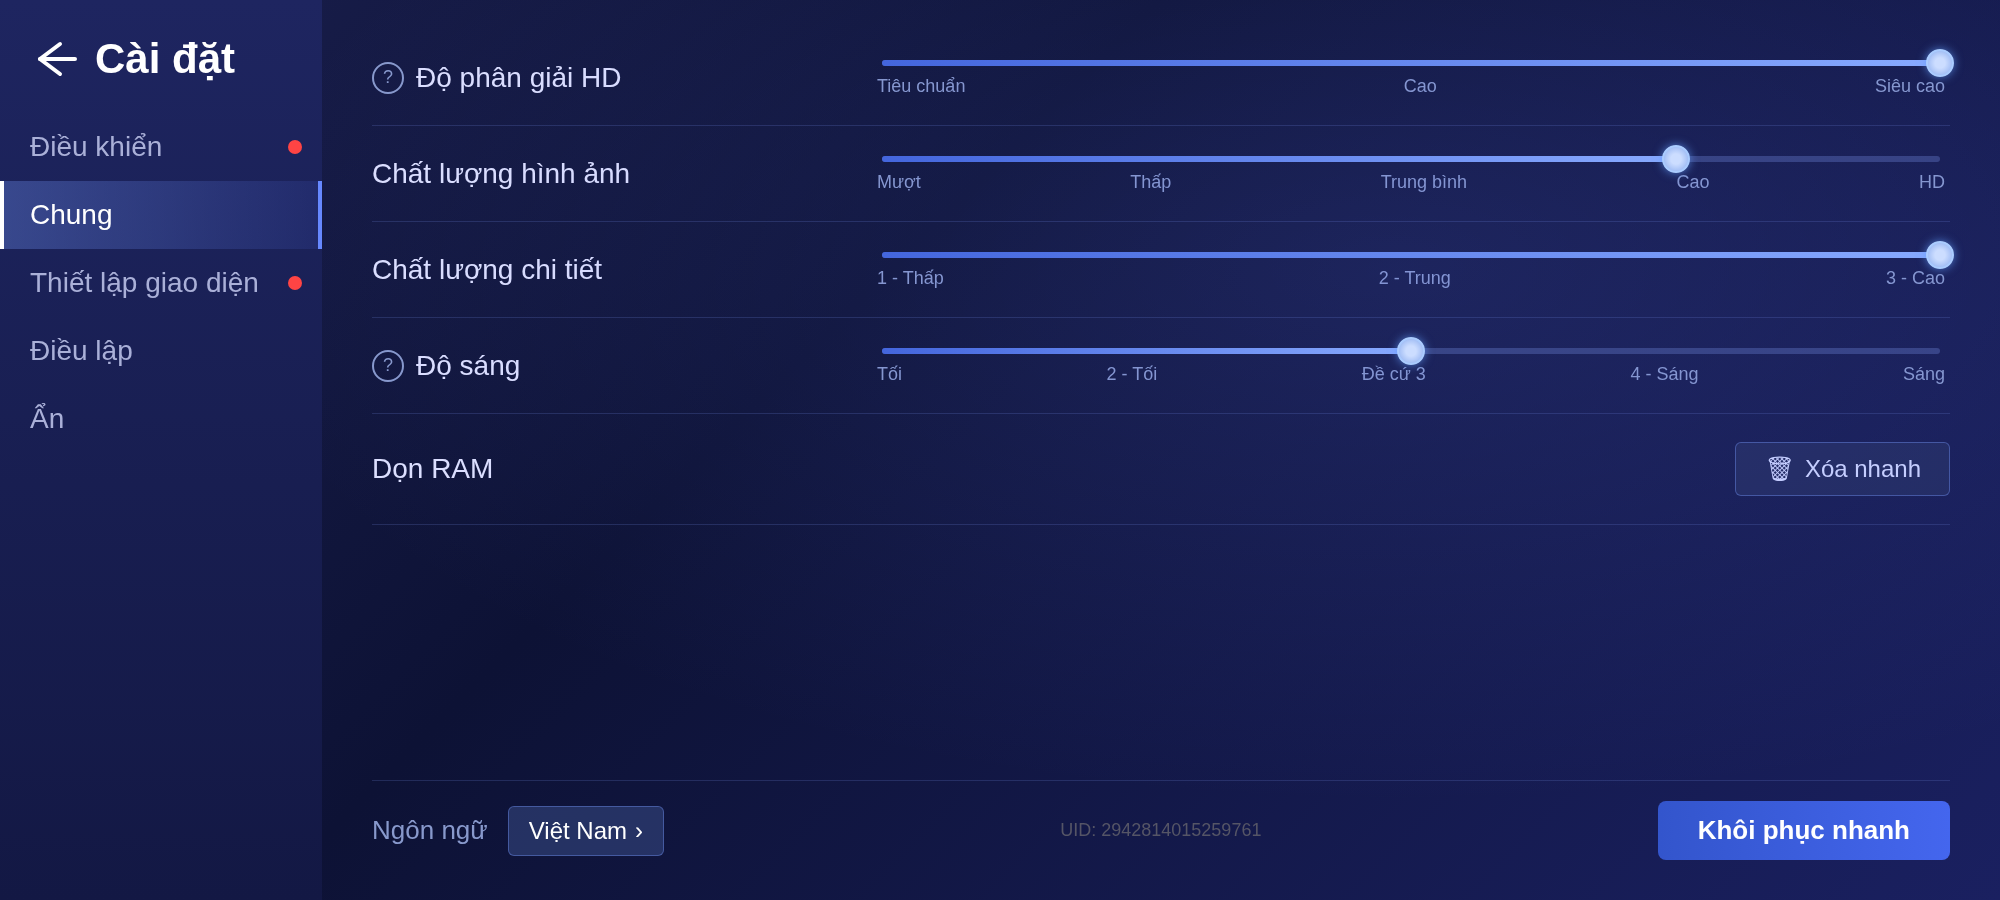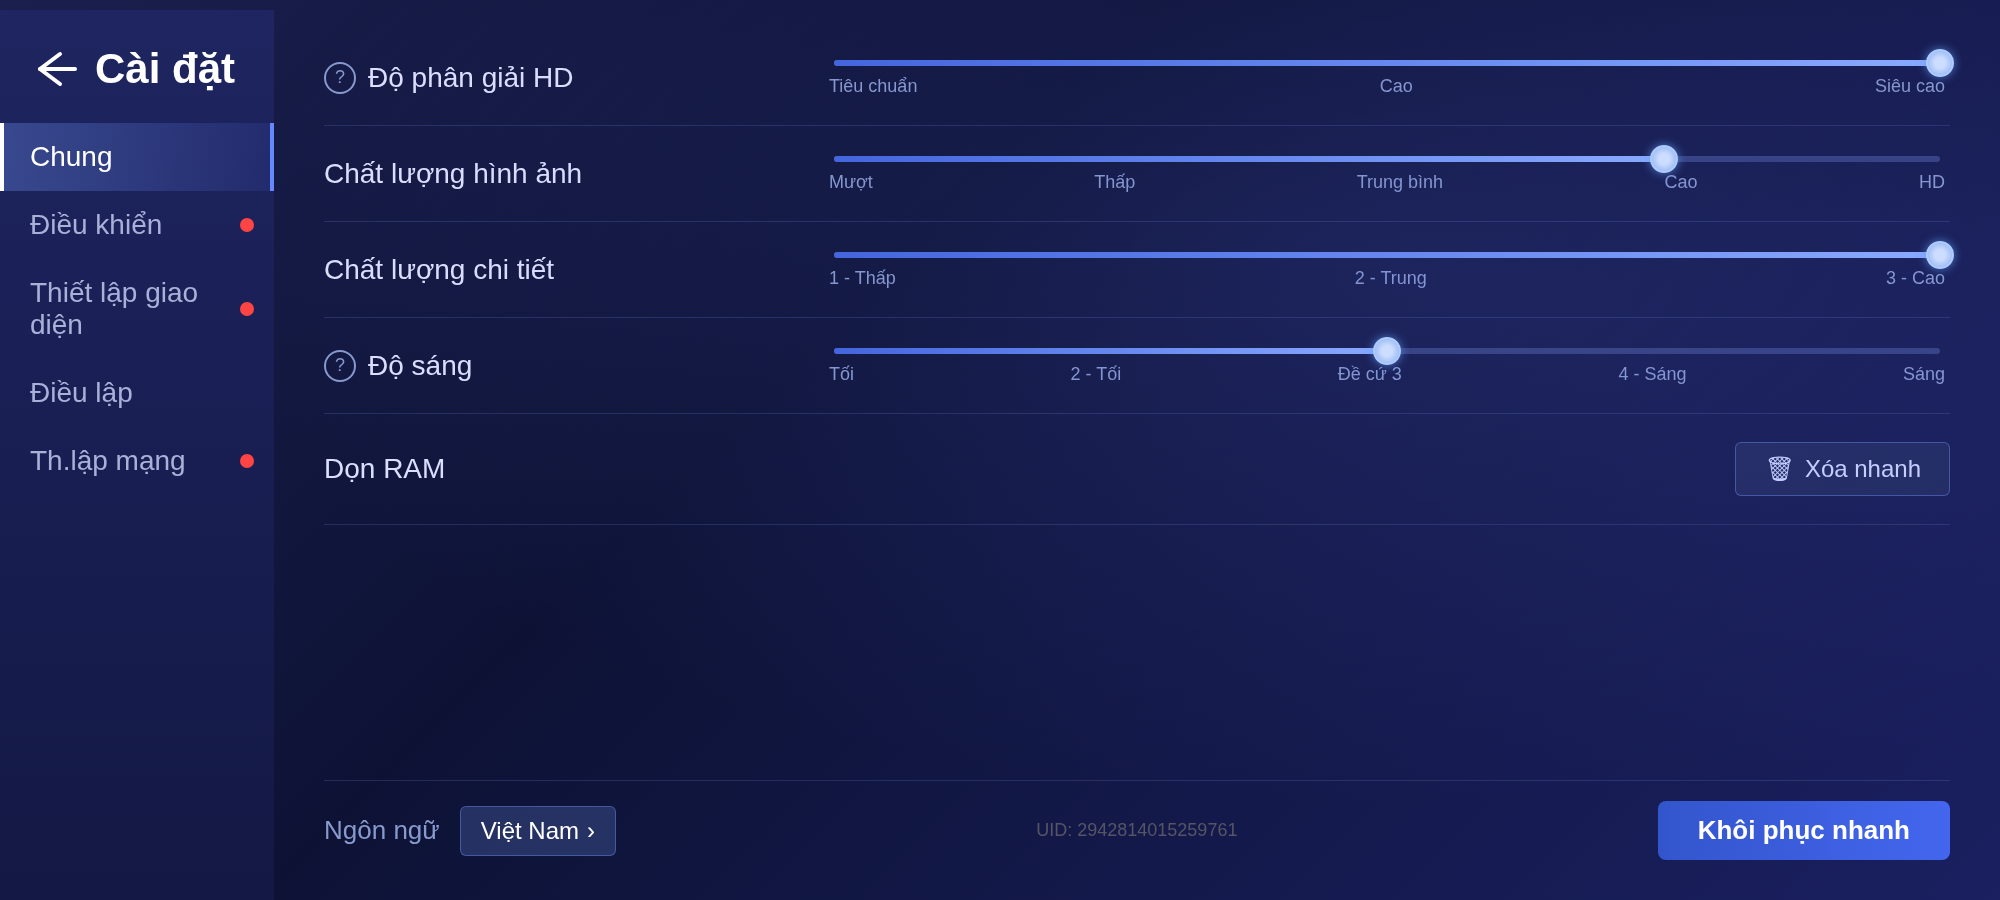--- a/index.html
+++ b/index.html
@@ -24,26 +24,25 @@
     }
 
     .container {
       display: flex;
       height: 100%;
       width: 100%;
     }
 
     
     .sidebar {
-      width: 274px;
+      width: 322px;
       background: linear-gradient(180deg, #1e2560 0%, #131844 100%);
       padding: 20px 0;
       flex-shrink: 0;
       position: relative;
-      margin-top: 10px;
     }
 
     .sidebar-header {
       display: flex;
       align-items: center;
       padding: 15px 30px 30px 30px;
       gap: 15px;
     }
 
     .back-icon {
@@ -270,25 +269,25 @@
         <svg width="50" height="40" viewBox="0 0 50 40">
           <path d="M30 5 L10 20 L30 35" stroke="#fff" stroke-width="4" fill="none" stroke-linecap="round" stroke-linejoin="round"></path>
           <line x1="10" y1="20" x2="45" y2="20" stroke="#fff" stroke-width="4" stroke-linecap="round"></line>
         </svg>
       </div>
       <span class="sidebar-title">Cài đặt</span>
     </div>
 
     <ul class="sidebar-nav">
 
-    <li class="nav-item active">Chung</li>
-        <li class="nav-item">Điều khiển<span class="dot"></span></li>
+    <li class="nav-item">Điều khiển<span class="dot"></span></li>
+        <li class="nav-item active">Chung</li>
         <li class="nav-item">Thiết lập giao diện<span class="dot"></span></li>
         <li class="nav-item">Điều lập</li>
-        <li class="nav-item">Th.lập mạng<span class="dot"></span></li>
+        <li class="nav-item">Ẩn</li>
       </ul>
   </div>
 
   <div class="main-content">
     <div class="settings-list">
 
     <div class="setting-row">
           <div class="setting-label-area">
             <div class="help-icon">?</div>
             <span class="setting-label">Độ phân giải HD</span>

